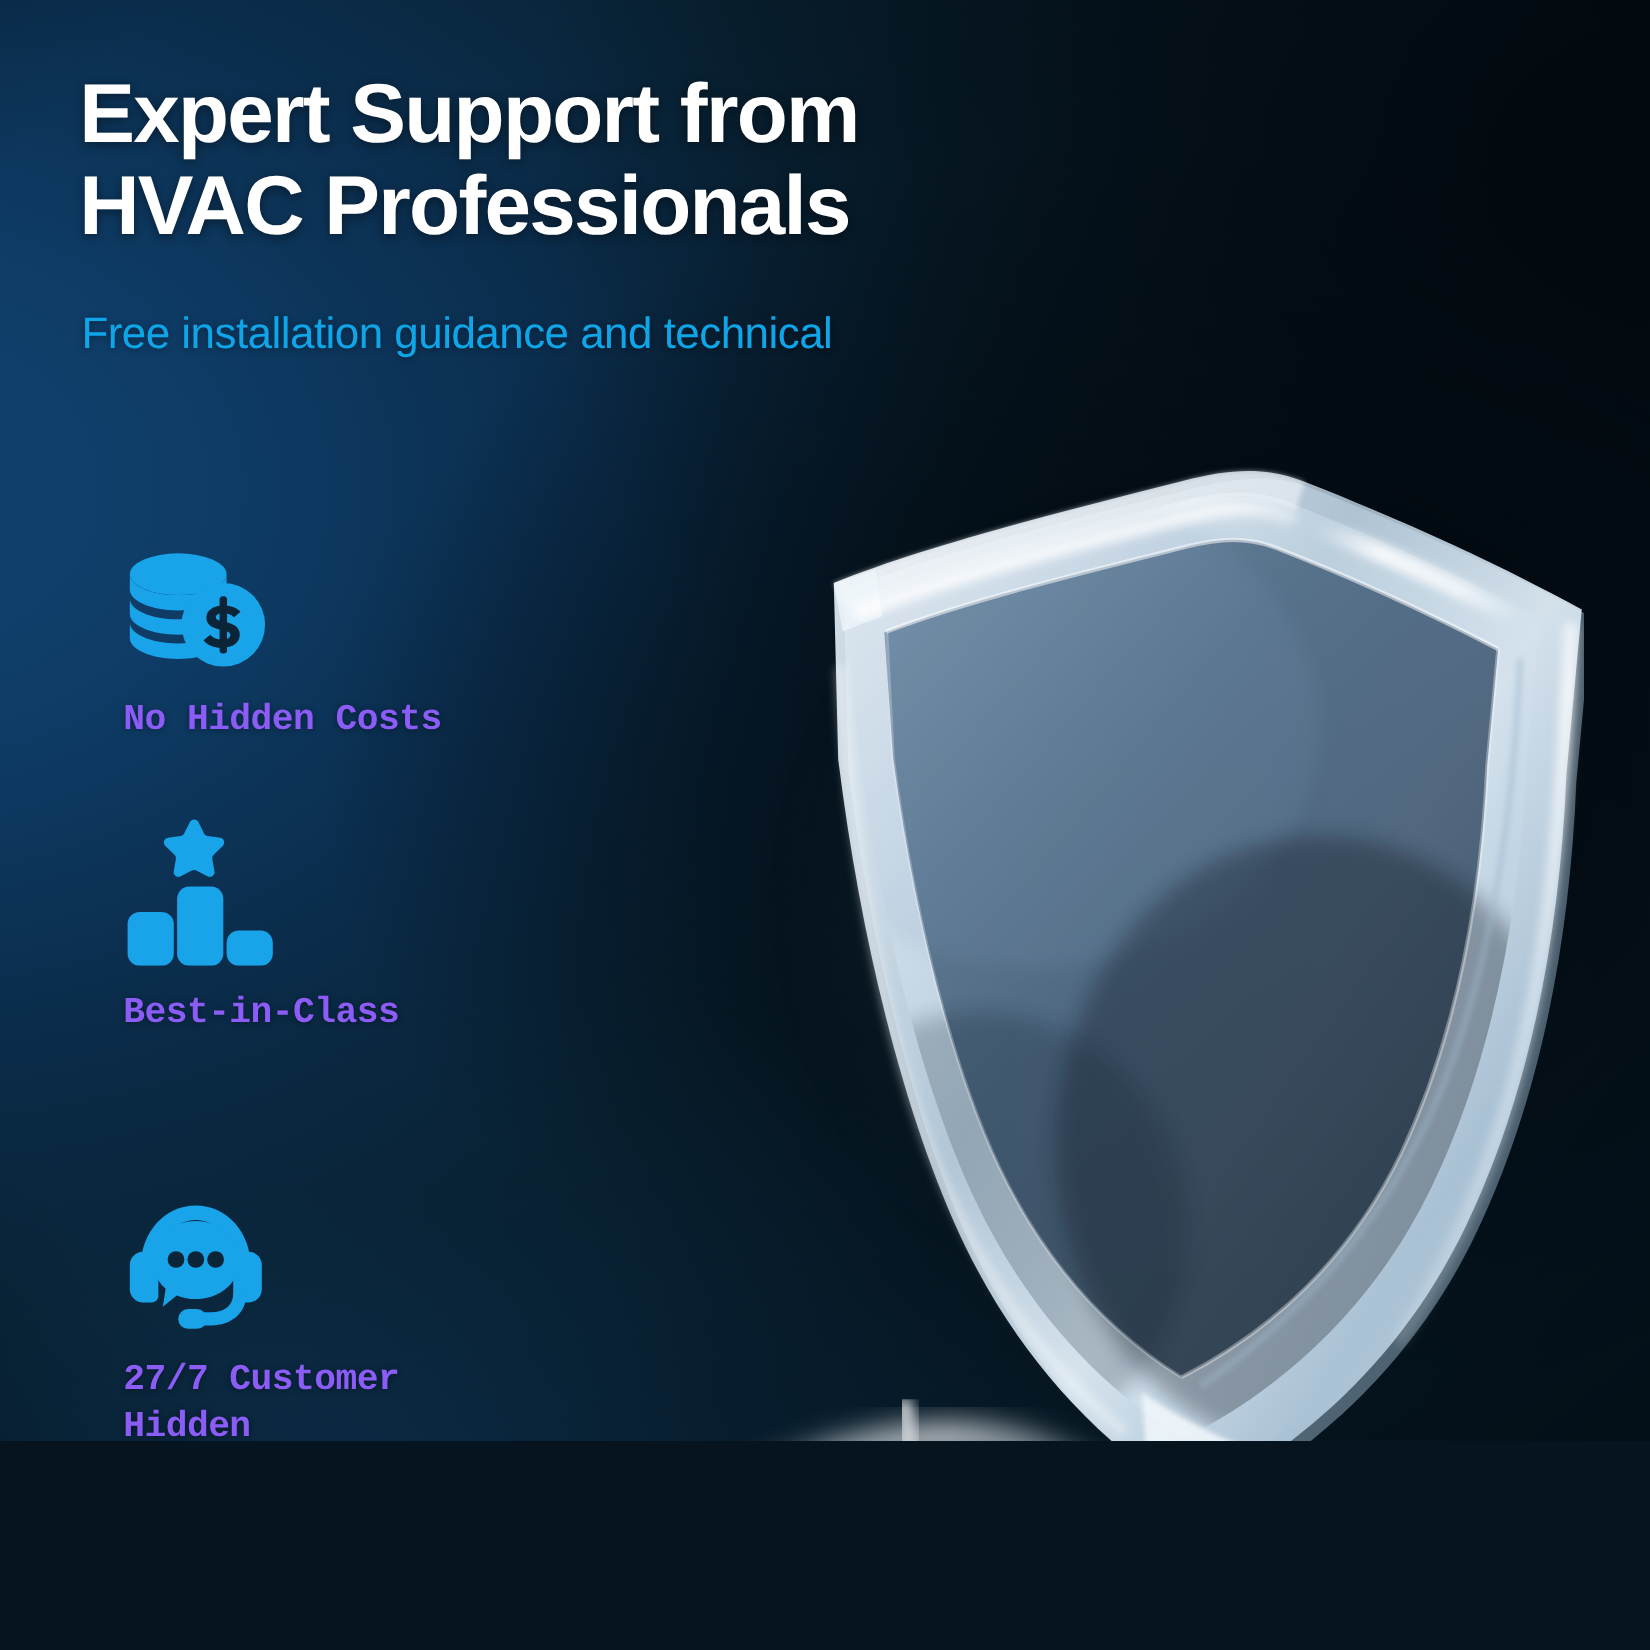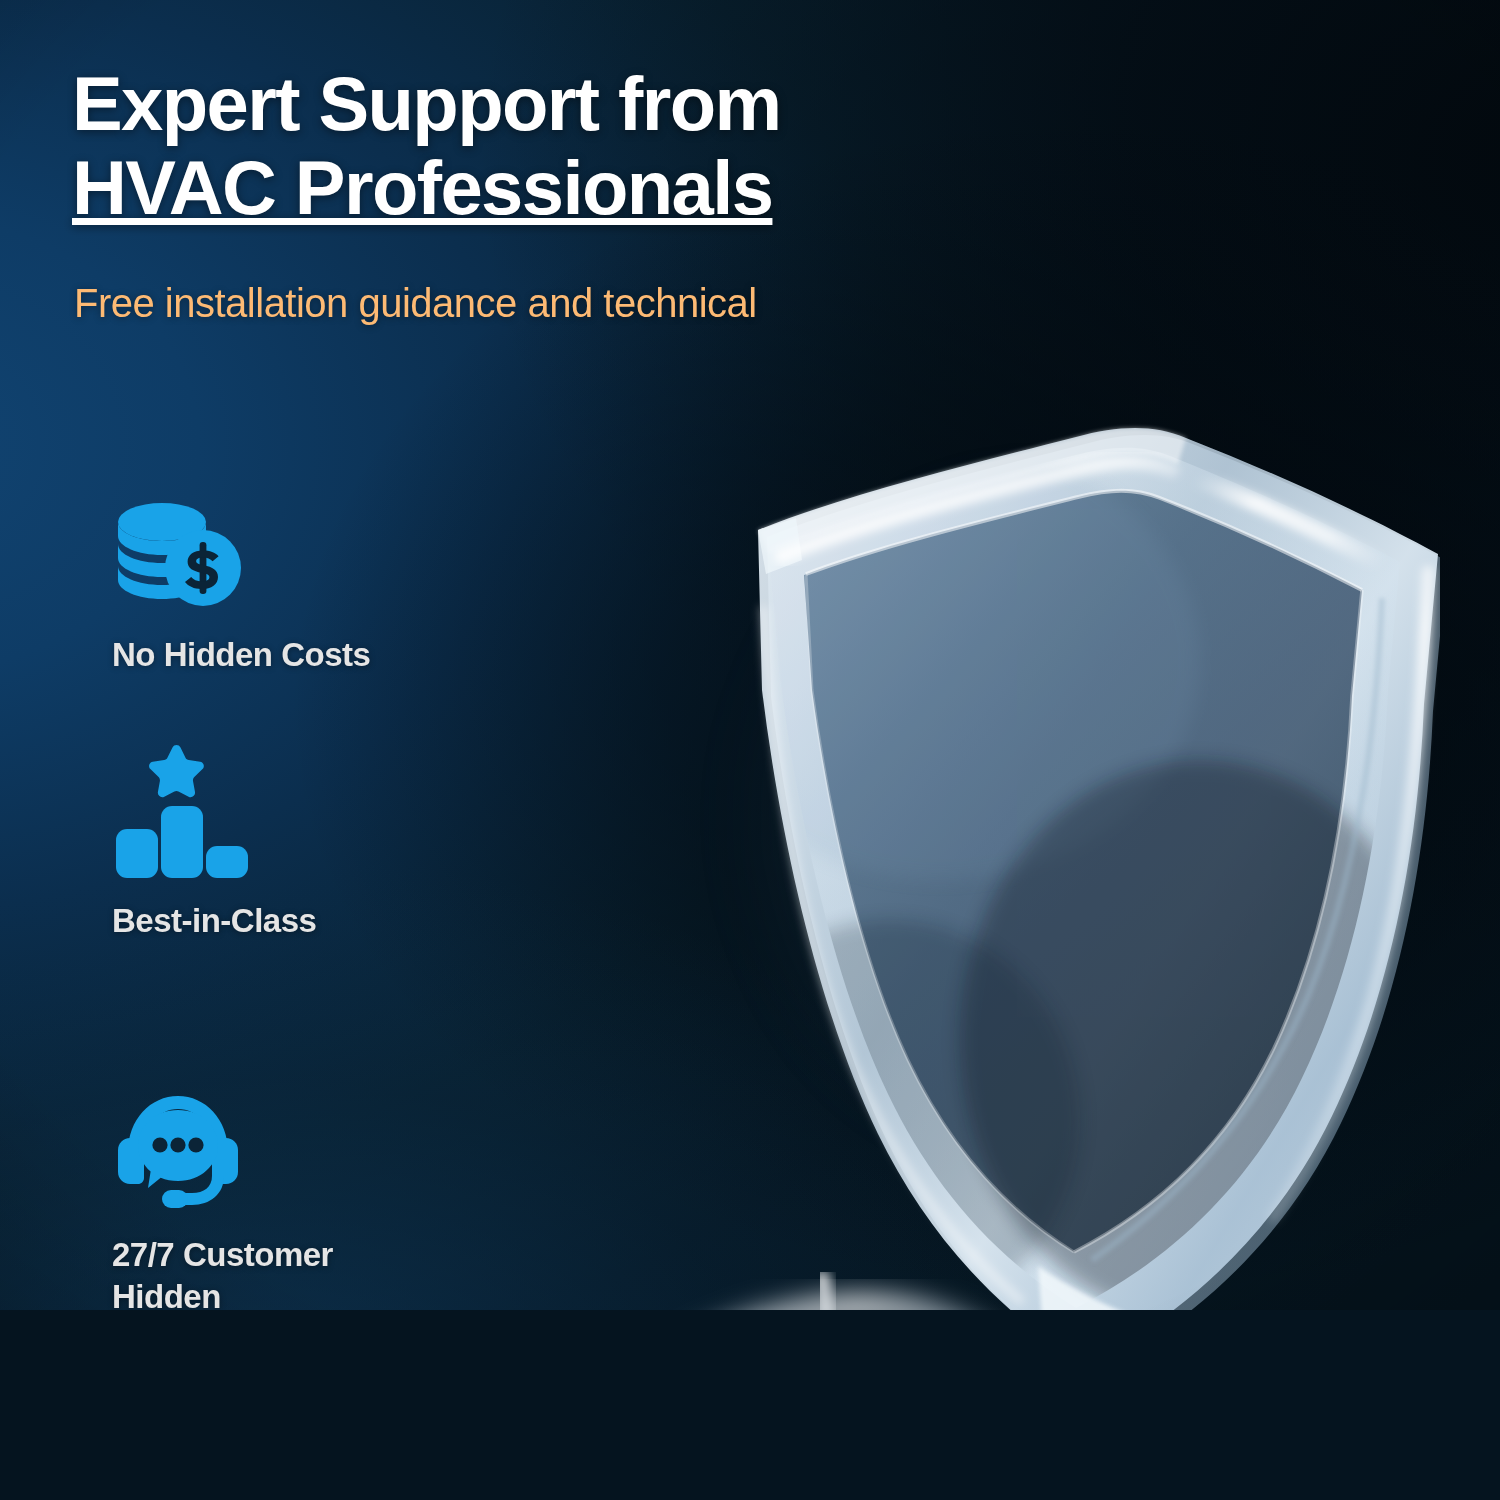--- a/index.html
+++ b/index.html
@@ -48,50 +48,51 @@
   .headline {
     position:absolute; left:0; top:62px;
     width:900px;
     font-size:76px;
     font-weight:bold;
     line-height:1.10;
     letter-spacing:-1.6px;
     color:#ffffff;
     text-shadow:0 2px 10px rgba(0,0,0,0.45);
   }
-  .headline .l2 { display:block;text-decoration:underline; }
+  .headline .l2 { display:block; }
 
   .subhead {
     position:absolute; left:2px; top:277px;
     width:940px;
     font-size:40px;
     font-weight:normal;
     line-height:1.34;
     letter-spacing:-0.5px;
-    color:#fdba74;
+    color:#0ea5e9;
     text-shadow:0 1px 7px rgba(0,0,0,0.40);
   }
   .subhead .l2 { display:block; }
 
   
   .features { position:absolute; left:112px; top:500px; width:460px; }
   .feature { position:absolute; left:0; width:460px; }
   .feature-0 { top:0px; }
   .feature-1 { top:243px; }
   .feature-2 { top:592px; }
 
   .feature-icon { display:block; }
   .feature-label {
     margin-top:22px;
     font-size:33px;
     font-weight:bold;
     line-height:1.26;
     letter-spacing:-0.5px;
-    color:#e5e5e5;
+    color:#8b5cf6;
     text-shadow:0 1px 6px rgba(0,0,0,0.40);
+    font-family:Liberation Mono, monospace;
   }
   .feature-label .l2 { display:block; }
 
   
   .shield-wrap {
     position:absolute;
     left:640px; top:360px;
     width:800px; height:980px;
   }
   .shield-svg { position:absolute; inset:0; width:100%; height:100%; }

